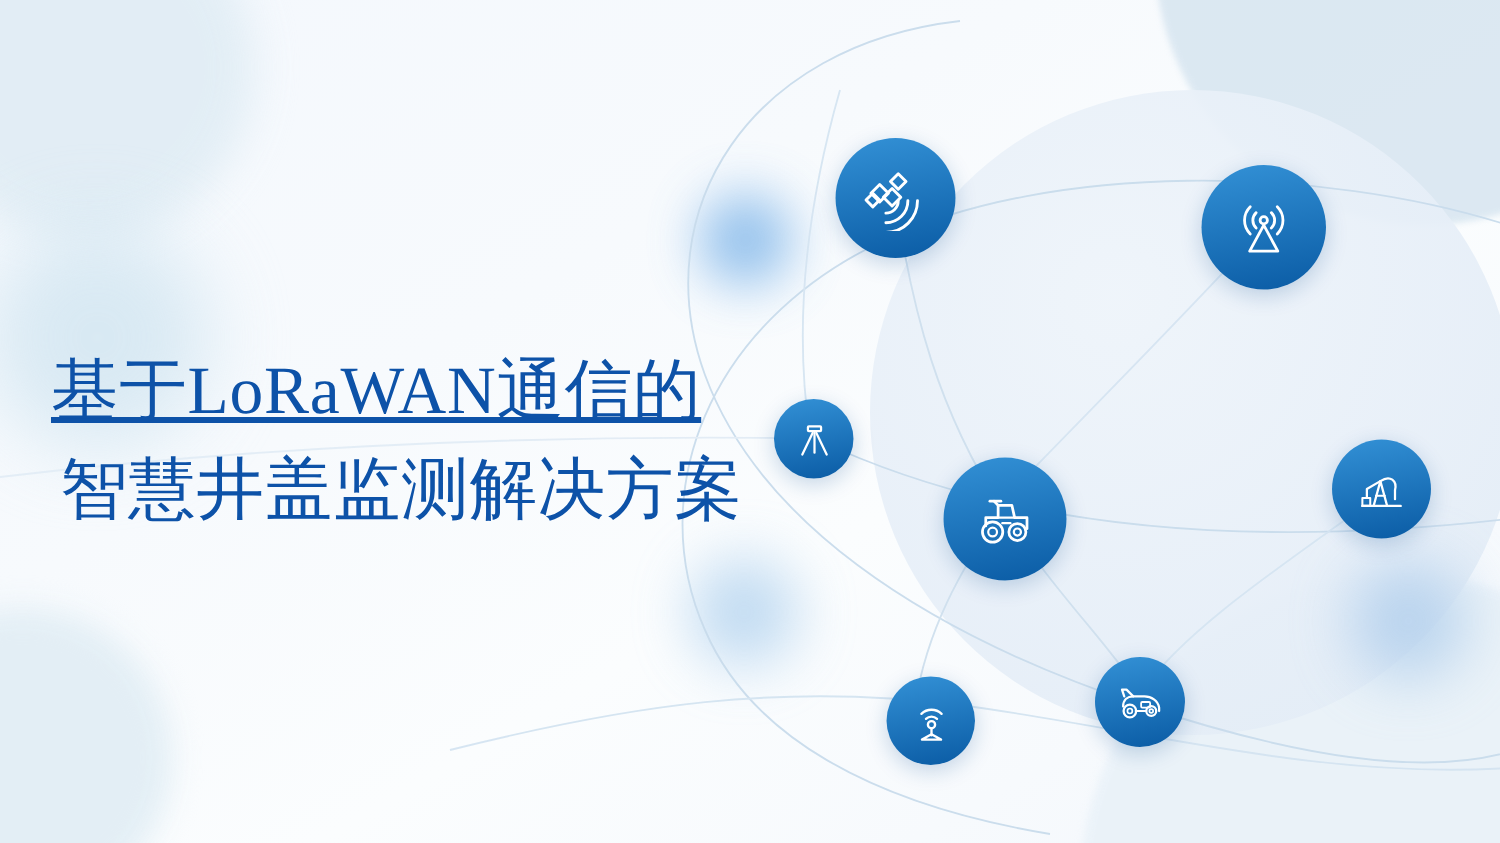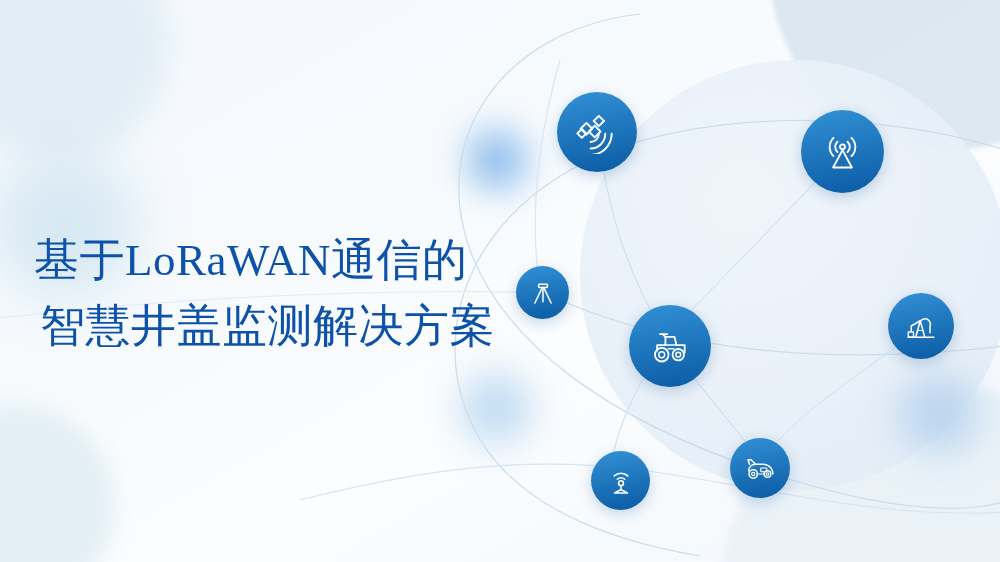--- a/index.html
+++ b/index.html
@@ -163,21 +163,21 @@
       <path d="M 596 126 C 608 210 626 274 668 340 C 700 392 740 430 760 462" stroke="#cfe0ee"></path>
       <path d="M 668 340 C 640 380 618 420 610 470" stroke="#cfe0ee"></path>
       <path d="M 560 60 C 540 130 528 210 540 290" stroke="#d6e5f2"></path>
       <path d="M 845 150 C 790 210 730 270 672 330" stroke="#d6e5f2"></path>
       <path d="M 920 330 C 850 380 790 420 760 462" stroke="#d6e5f2"></path>
       <path d="M 0 318 C 150 300 330 290 520 292" stroke="#e2ecf5"></path>
     </g>
   </svg>
 
   <div class="title-block">
-    <div class="title-line" style="color: rgb(13, 82, 168);">基于LoRaWAN通信的</div>
+    <div class="title-line" style="color: rgb(13, 82, 168); text-decoration: underline;">基于LoRaWAN通信的</div>
     <div class="title-line title-line-2" style="color: rgb(13, 82, 168);">智慧井盖监测解决方案</div>
   </div>
 
   <div class="node" id="node-satellite" title="卫星" style="left: 557px; top: 92px; width: 80px; height: 80px; background: linear-gradient(170deg, rgb(51, 145, 214) 0%, rgb(10, 91, 164) 100%);">
     <svg viewBox="0 0 48 48" width="44" height="44">
       <rect x="8" y="16" width="9" height="9" transform="rotate(-45 12.5 20.5)" stroke-width="2.1"></rect>
       <rect x="22" y="8" width="8" height="8" transform="rotate(-45 26 12)" stroke-width="2.1"></rect>
       <rect x="4" y="22" width="7" height="7" transform="rotate(-45 7.5 25.5)" stroke-width="2.1"></rect>
       <rect x="17" y="19" width="9" height="9" transform="rotate(-45 21.5 23.5)" stroke-width="2.1"></rect>
       <path d="M 26 26 A 9 9 0 0 1 17 35" stroke-width="2.1"></path>

